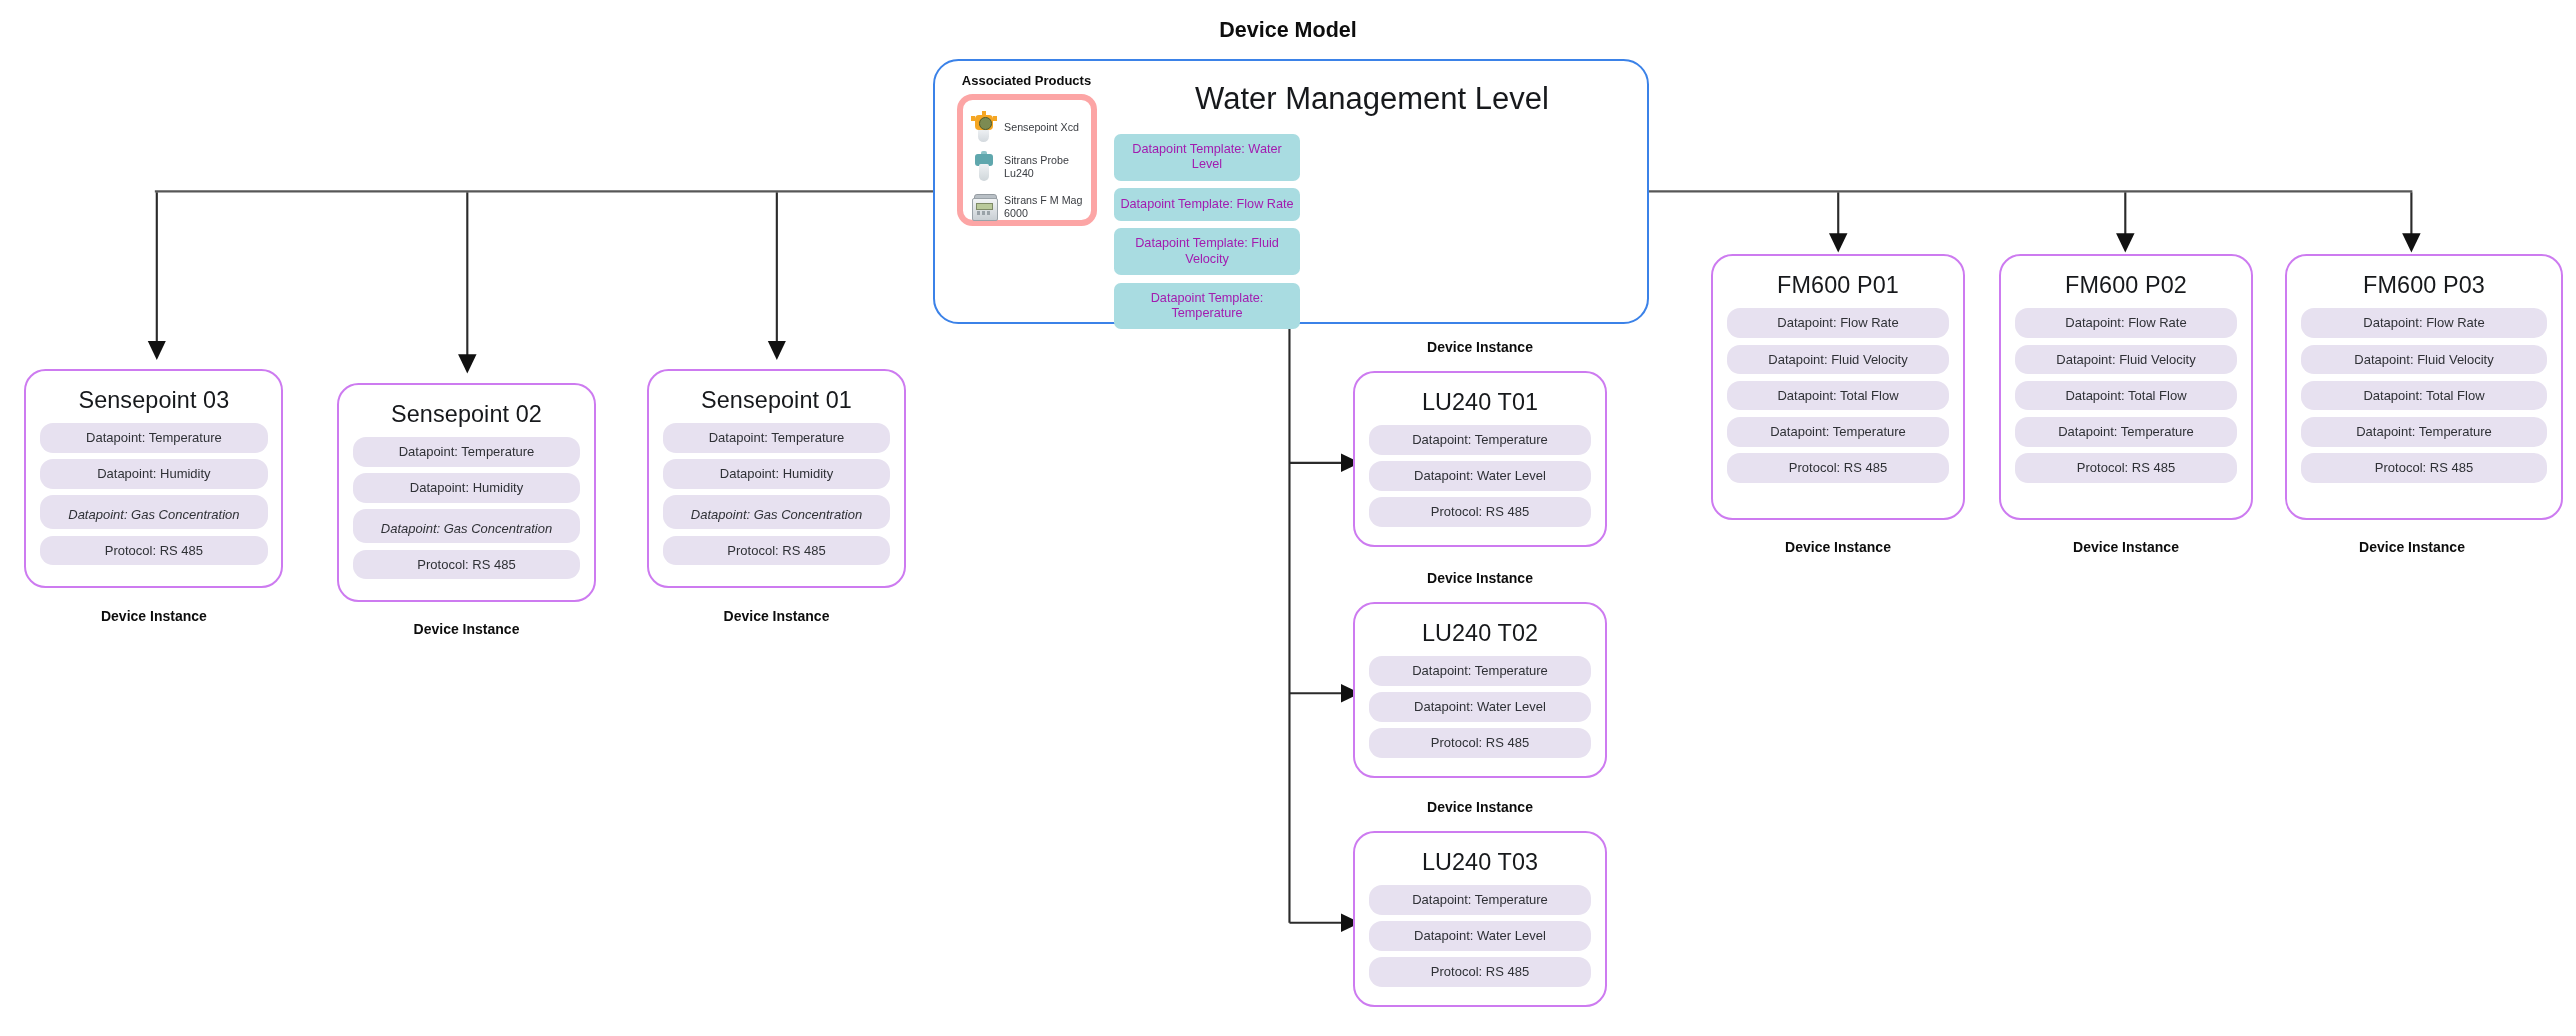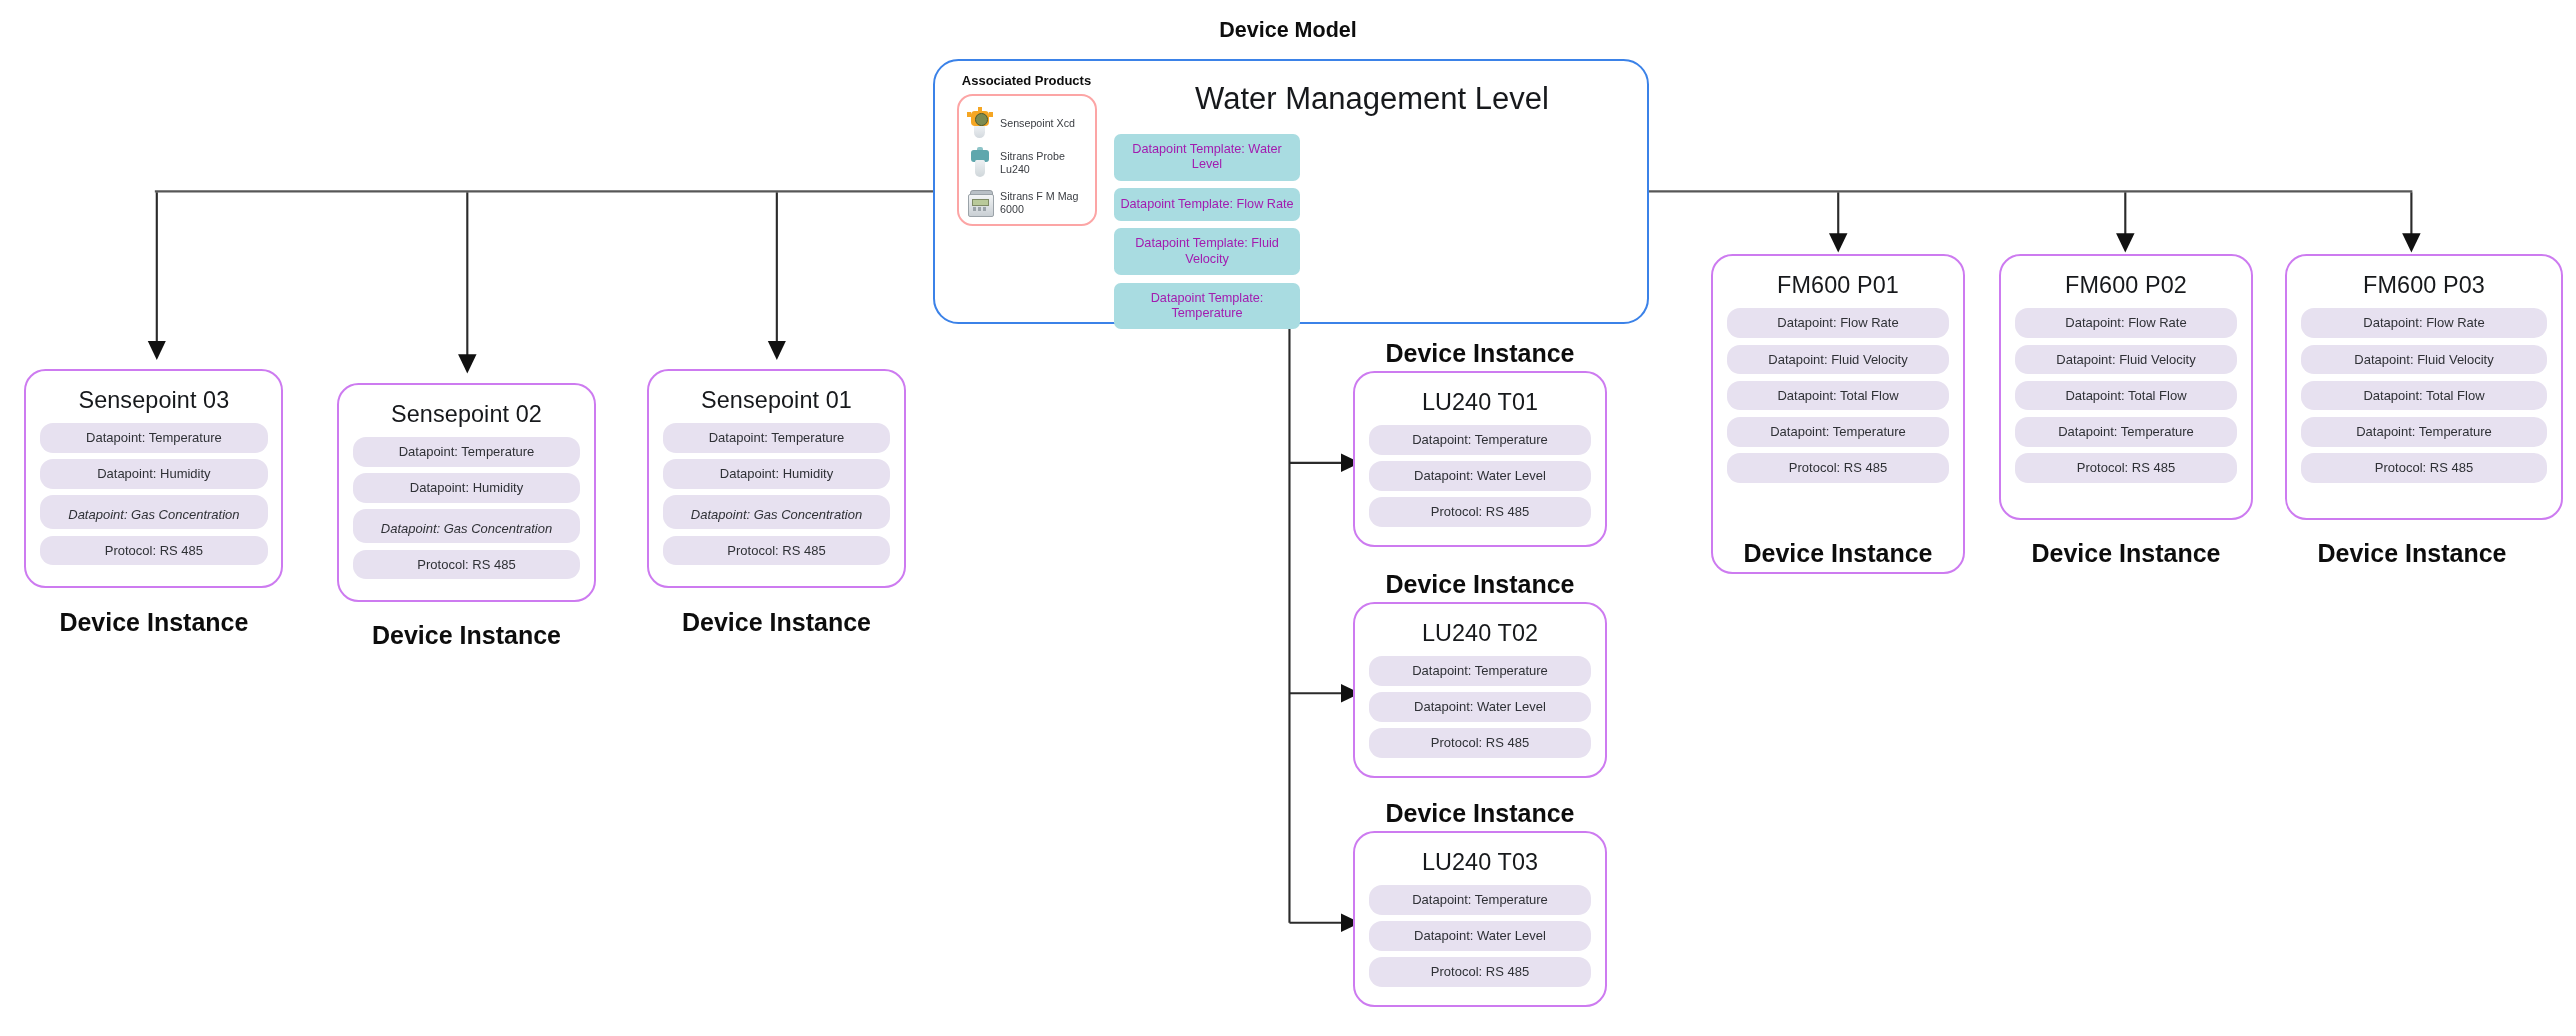--- a/index.html
+++ b/index.html
@@ -58,21 +58,21 @@
     margin-bottom: 6.8px;
     min-height: 15.6px;
     display: flex;
     align-items: center;
     justify-content: center;
   }
   .chip-lav.two-line { padding-top: 4.9px; padding-bottom: 0; font-style: italic; }
 
   .inst-label {
     position: absolute;
-    font-size: 25px;
+    font-size: 14px;
     font-weight: bold;
     color: #0d0d0d;
     text-align: center;
     white-space: nowrap;
   }
 
   
   #model-card {
     position: absolute;
     left: 933px;
@@ -116,21 +116,21 @@
   #assoc-title {
     text-align: center;
     font-size: 13px;
     font-weight: bold;
     color: #0d0d0d;
     margin-bottom: 5.9px;
     white-space: nowrap;
   }
   #assoc-box {
     box-sizing: border-box;
-    border: 2px solid #fca5a5;
+    border: 6px solid #fca5a5;
     border-radius: 15.6px;
     background: #ffffff;
     padding: 11.7px 7.8px 9.8px 7.8px;
     height: 132px;
   }
   .assoc-row {
     display: flex;
     align-items: center;
     gap: 6.8px;
     margin-bottom: 7.8px;
@@ -351,21 +351,21 @@
   </div>
 
   <div class="inst-label" style="left:1353px; top:799px; width:254px;">Device Instance</div>
   <div class="inst-card" style="left:1353px; top:831px; width:254px; height:176px;">
     <div class="inst-title">LU240 T03</div>
     <div class="chip-lav">Datapoint: Temperature</div>
     <div class="chip-lav">Datapoint: Water Level</div>
     <div class="chip-lav">Protocol: RS 485</div>
   </div>
 
-  <div class="inst-card" style="left:1711px; top:254px; width:254px; height:320px;">
+  <div class="inst-card" style="left:1711px; top:254px; width:254px; height:266px;">
     <div class="inst-title">FM600 P01</div>
     <div class="chip-lav">Datapoint: Flow Rate</div>
     <div class="chip-lav">Datapoint: Fluid Velocity</div>
     <div class="chip-lav">Datapoint: Total Flow</div>
     <div class="chip-lav">Datapoint: Temperature</div>
     <div class="chip-lav">Protocol: RS 485</div>
   </div>
   <div class="inst-label" style="left:1711px; top:539px; width:254px;">Device Instance</div>
 
   <div class="inst-card" style="left:1999px; top:254px; width:254px; height:266px;">

